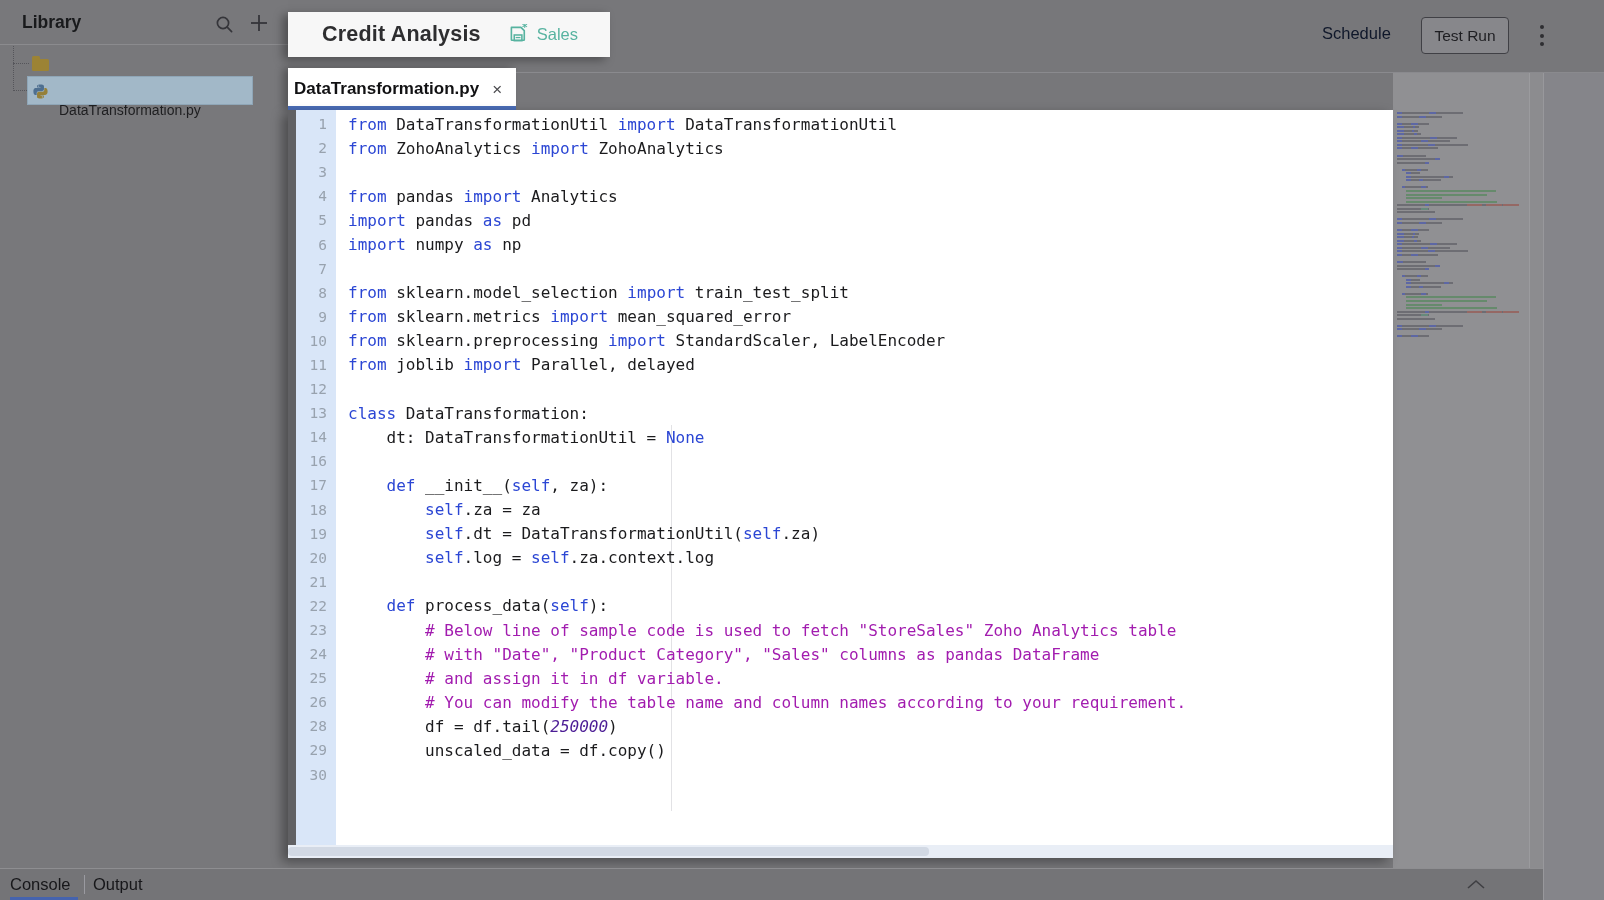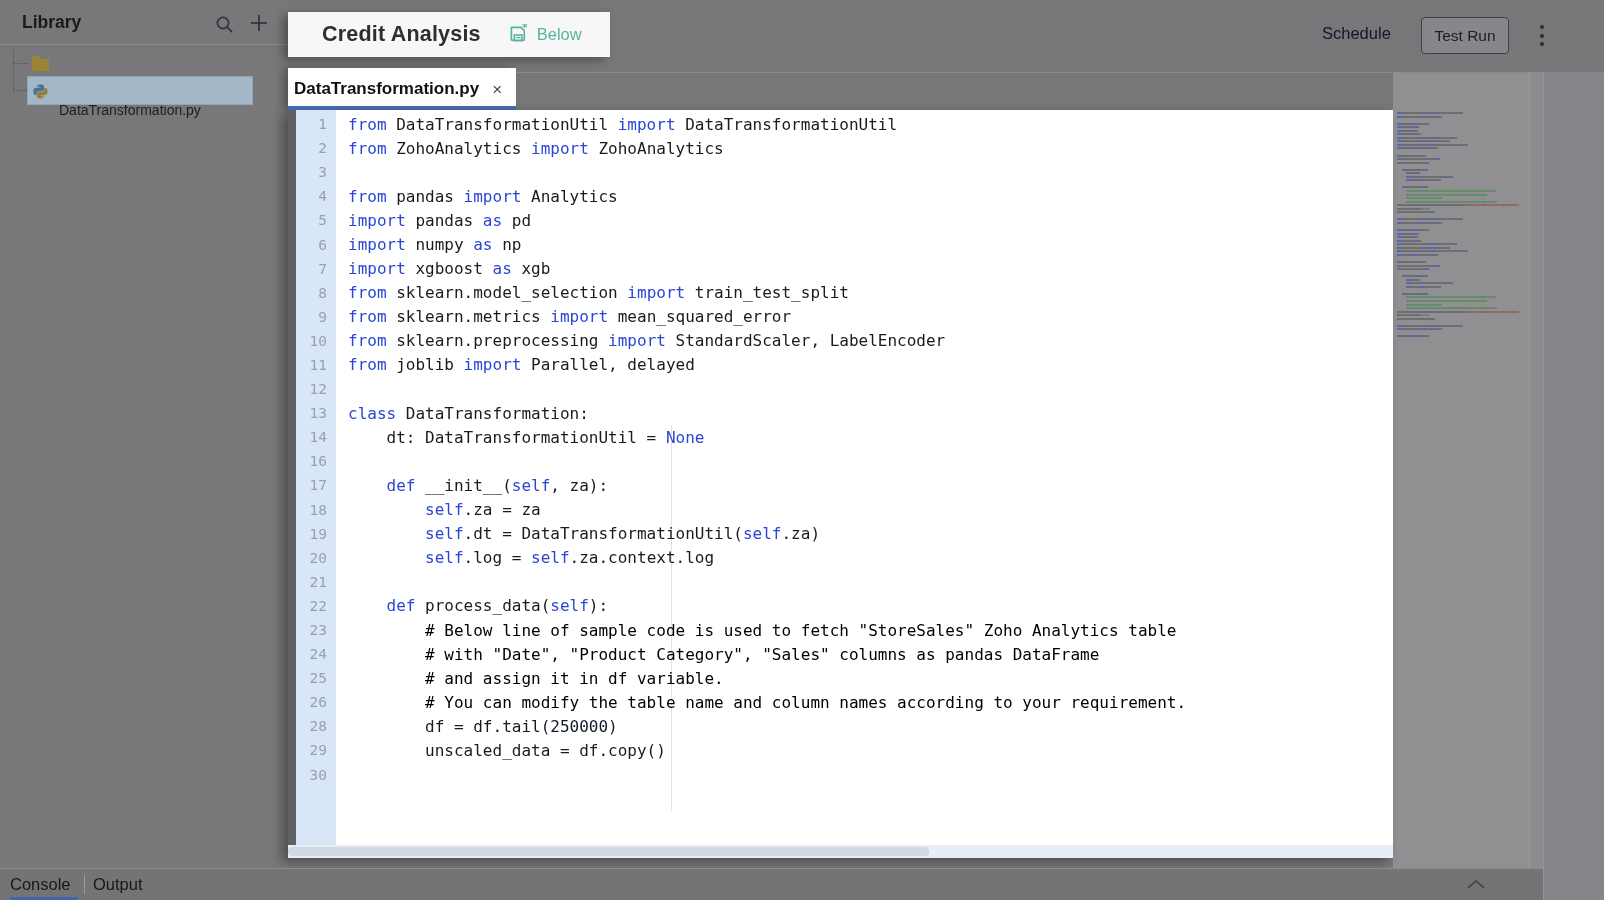--- a/index.html
+++ b/index.html
@@ -78,23 +78,23 @@
   .editor-edge { position:absolute; left:0; top:0; width:8px; height:748px; background:#616164; }
   .gutter-bg { position:absolute; left:8px; top:0; width:40px; height:735px; background:#d9e6f8; }
   .indent-guide { position:absolute; left:383px; top:315px; width:1px; height:386px; background:#e2e2e5; }
   .code-lines { position:absolute; left:8px; top:2px; width:1097px; }
   .code-row { display:flex; height:24.1px; align-items:center; }
   .code-row .ln { width:40px; padding-right:9px; text-align:right; flex:0 0 auto;
                   font-family:"DejaVu Sans Mono", monospace; font-size:14.5px; color:#98a2ae; }
   .code-row .code-text { margin-left:12px; white-space:pre; overflow:hidden;
                          font-family:"DejaVu Sans Mono", monospace; font-size:16px; color:#1b1b1d; width:1036px; }
   .tok-k { color:#2b46d4; }
-  .tok-c { color:#000000; }
+  .tok-c { color:#a21caf; }
   .tok-s { color:#a8342f; }
-  .tok-n { color:#0f172a; }
+  .tok-n { color:#4c1d95;font-style:italic; }
   .tok-p { color:#1b1b1d; }
   .hscroll { position:absolute; left:0; bottom:0; width:1105px; height:13px; background:#e9eef6; }
   .hscroll-thumb { position:absolute; left:0; top:2px; width:58%; height:9px; background:#d2d9e4; border-radius:4px; }
 
   svg { display:block; }
 </style>
 </head>
 <body>
 
 <div id="app">
@@ -142,21 +142,21 @@
 
   <div class="title-box">
     <span class="doc-title">Credit Analysis</span>
     <span class="save-btn">
       <svg width="21" height="21" viewBox="0 0 22 22">
         <path d="M4 4.5h10l3.5 3.5v9.5a.5.5 0 0 1-.5.5H4.5a.5.5 0 0 1-.5-.5V5a.5.5 0 0 1 .5-.5z" transform="translate(-1.5,-1)" fill="none" stroke="#57b3a0" stroke-width="1.7" stroke-linejoin="round"></path>
         <rect x="5.5" y="11.5" width="8" height="6" fill="none" stroke="#57b3a0" stroke-width="1.6"></rect>
         <line x1="7" y1="14.2" x2="12" y2="14.2" stroke="#57b3a0" stroke-width="1.3"></line>
         <text x="13.5" y="7.5" font-size="11" font-weight="bold" fill="#57b3a0" font-family="'DejaVu Sans', sans-serif">*</text>
       </svg>
-      <span class="save-label">Below</span>
+      <span class="save-label">Sales</span>
     </span>
   </div>
 
   <span class="schedule-link">Schedule</span>
   <div class="test-run-btn">Test Run</div>
   <div class="kebab">
       <i></i>
       <i></i>
       <i></i>
     </div>
@@ -261,21 +261,20 @@
         <div class="code-row">
           <div class="ln">5</div>
           <div class="code-text"><span class="tok-k">import</span><span class="tok-p"> pandas </span><span class="tok-k">as</span><span class="tok-p"> pd</span></div>
         </div>
         <div class="code-row">
           <div class="ln">6</div>
           <div class="code-text"><span class="tok-k">import</span><span class="tok-p"> numpy </span><span class="tok-k">as</span><span class="tok-p"> np</span></div>
         </div>
         <div class="code-row">
           <div class="ln">7</div>
-          <div class="code-text"><span class="tok-k">import</span><span class="tok-p"> xgboost </span><span class="tok-k">as</span><span class="tok-p"> xgb</span></div>
         </div>
         <div class="code-row">
           <div class="ln">8</div>
           <div class="code-text"><span class="tok-k">from</span><span class="tok-p"> sklearn.model_selection </span><span class="tok-k">import</span><span class="tok-p"> train_test_split</span></div>
         </div>
         <div class="code-row">
           <div class="ln">9</div>
           <div class="code-text"><span class="tok-k">from</span><span class="tok-p"> sklearn.metrics </span><span class="tok-k">import</span><span class="tok-p"> mean_squared_error</span></div>
         </div>
         <div class="code-row">

